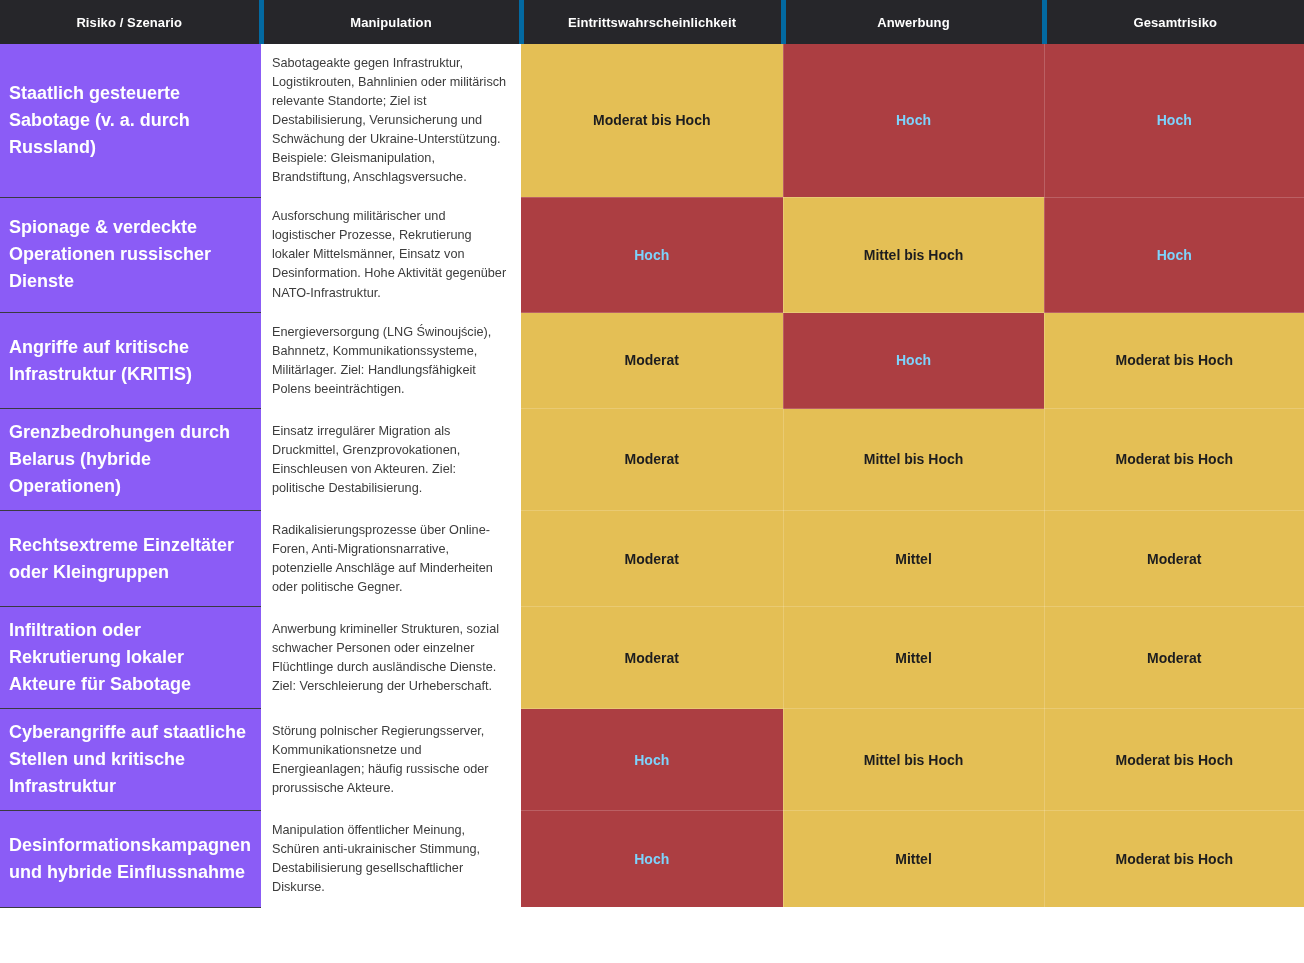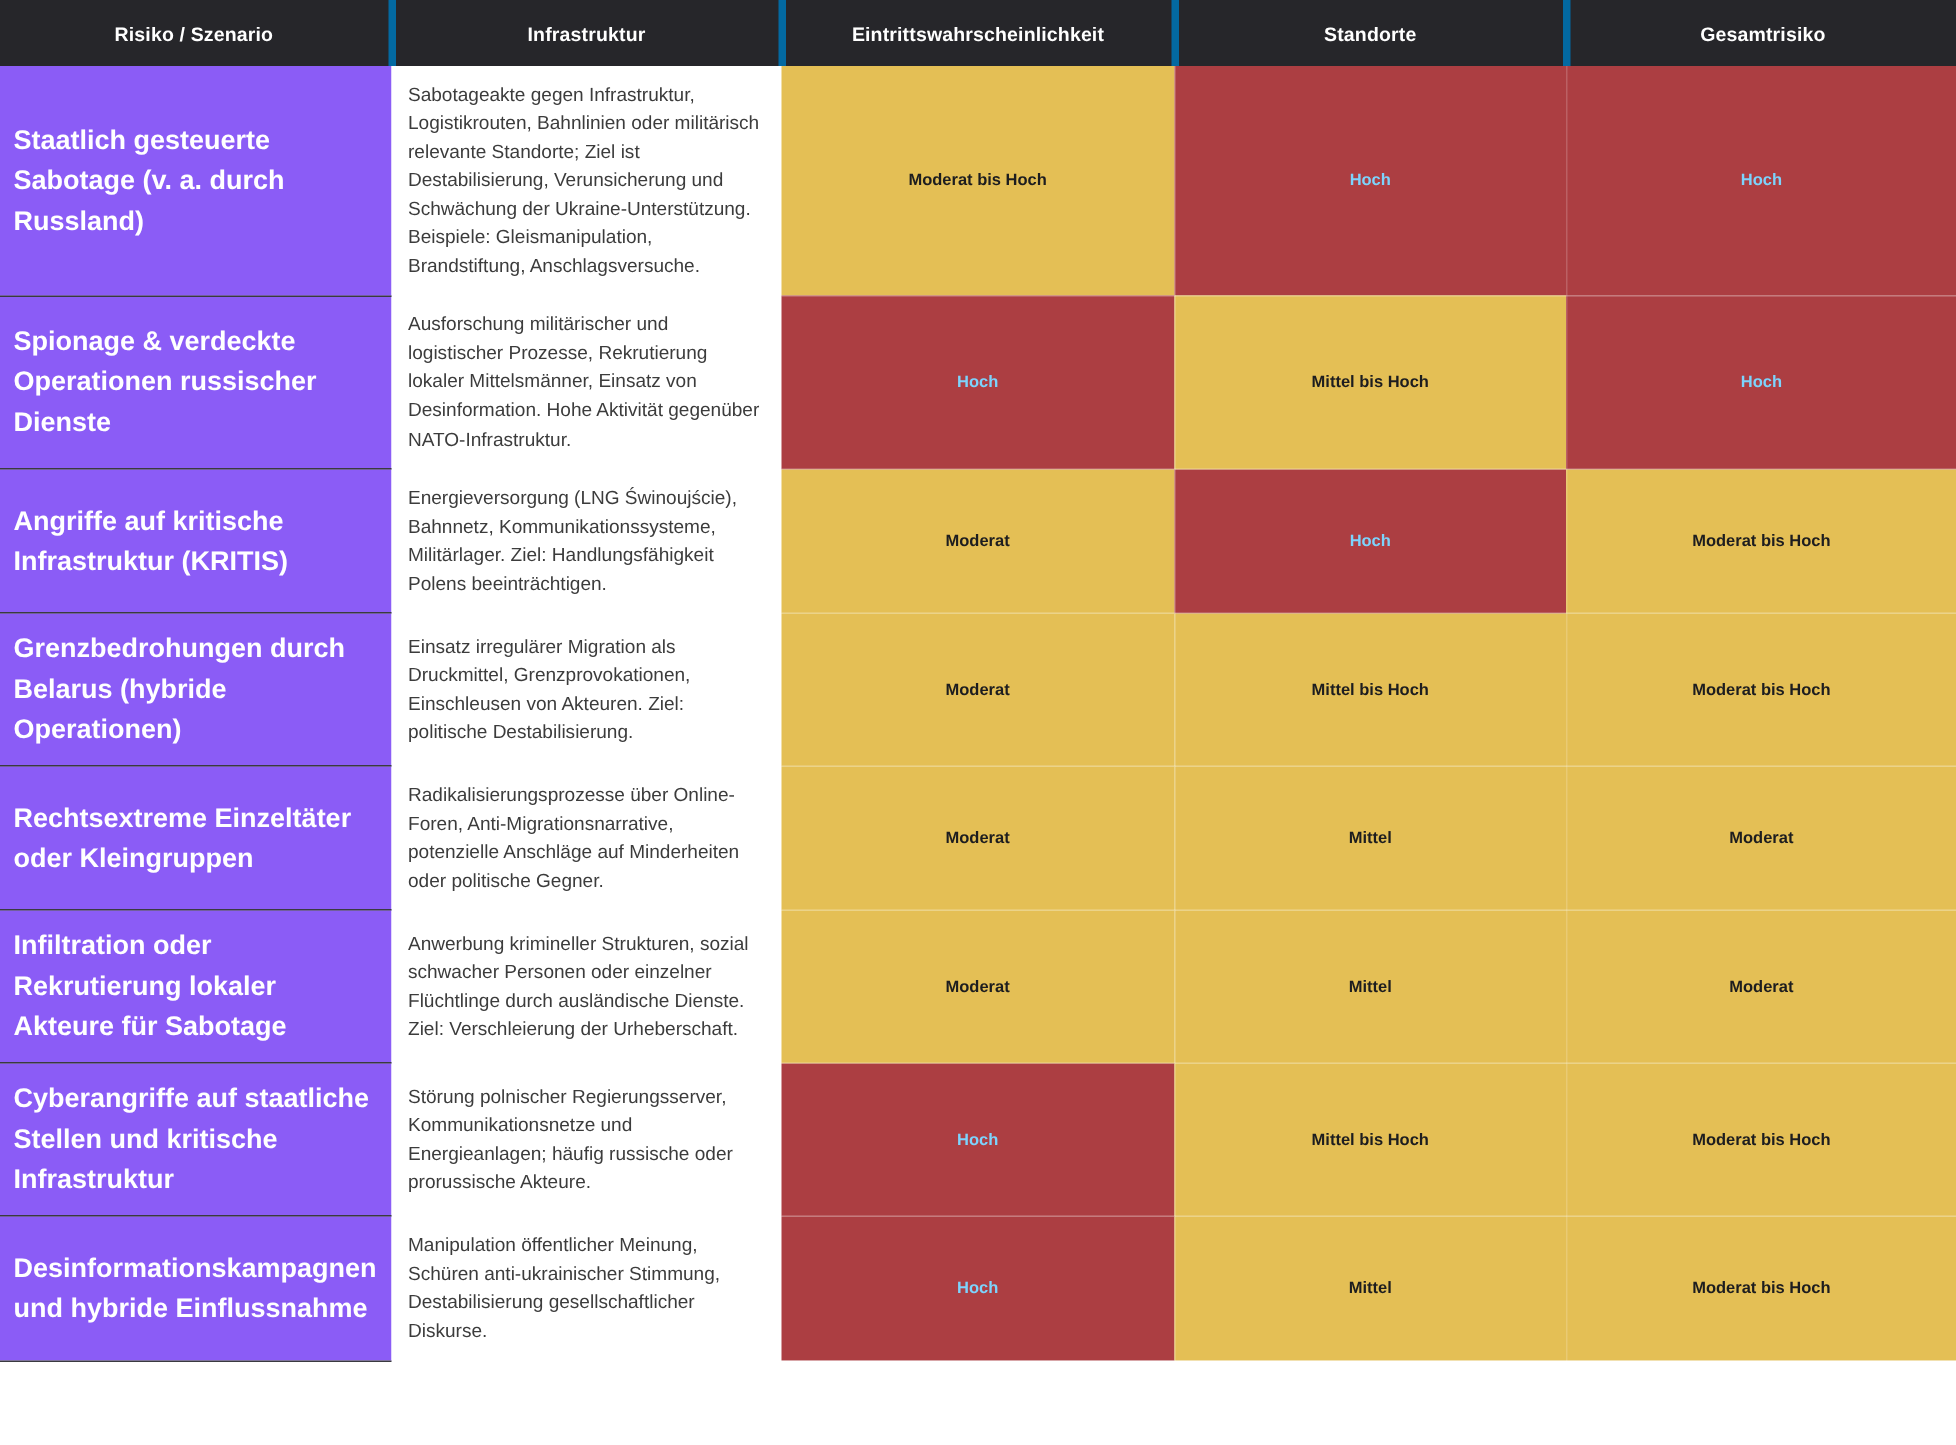--- a/index.html
+++ b/index.html
@@ -71,21 +71,21 @@
     text-align: left;
     padding-left: 11px;
     padding-right: 13px;
     vertical-align: middle;
   }
 
   
   td.cell-rating {
     text-align: center;
     font-weight: bold;
-    font-size: 11px;
+    font-size: 14px;
     border-bottom: 1px solid rgba(255,255,255,0.18);
     border-right: 1px solid rgba(255,255,255,0.18);
   }
   td.cell-rating:last-child { border-right: none; }
 
   .lvl-high {
     background: #ac3e42;
     color: #7dd3fc;
     font-weight: normal;
   }
@@ -106,23 +106,23 @@
   <colgroup>
     <col class="c-risk">
     <col class="c-desc">
     <col class="c-prob">
     <col class="c-imp">
     <col class="c-total">
   </colgroup>
   <thead>
     <tr>
       <th>Risiko / Szenario</th>
-      <th>Infrastruktur</th>
+      <th>Manipulation</th>
       <th>Eintrittswahrscheinlichkeit</th>
-      <th>Standorte</th>
+      <th>Anwerbung</th>
       <th>Gesamtrisiko</th>
     </tr>
   </thead>
   <tbody id="table-body">
       <tr>
         <td class="cell-risk">Staatlich gesteuerte Sabotage (v. a. durch Russland)</td>
         <td class="cell-desc">Sabotageakte gegen Infrastruktur, Logistikrouten, Bahnlinien oder militärisch relevante Standorte; Ziel ist Destabilisierung, Verunsicherung und Schwächung der Ukraine-Unterstützung. Beispiele: Gleismanipulation, Brandstiftung, Anschlagsversuche.</td>
         <td class="cell-rating lvl-mid">Moderat bis Hoch</td>
         <td class="cell-rating lvl-high">Hoch</td>
         <td class="cell-rating lvl-high">Hoch</td>

